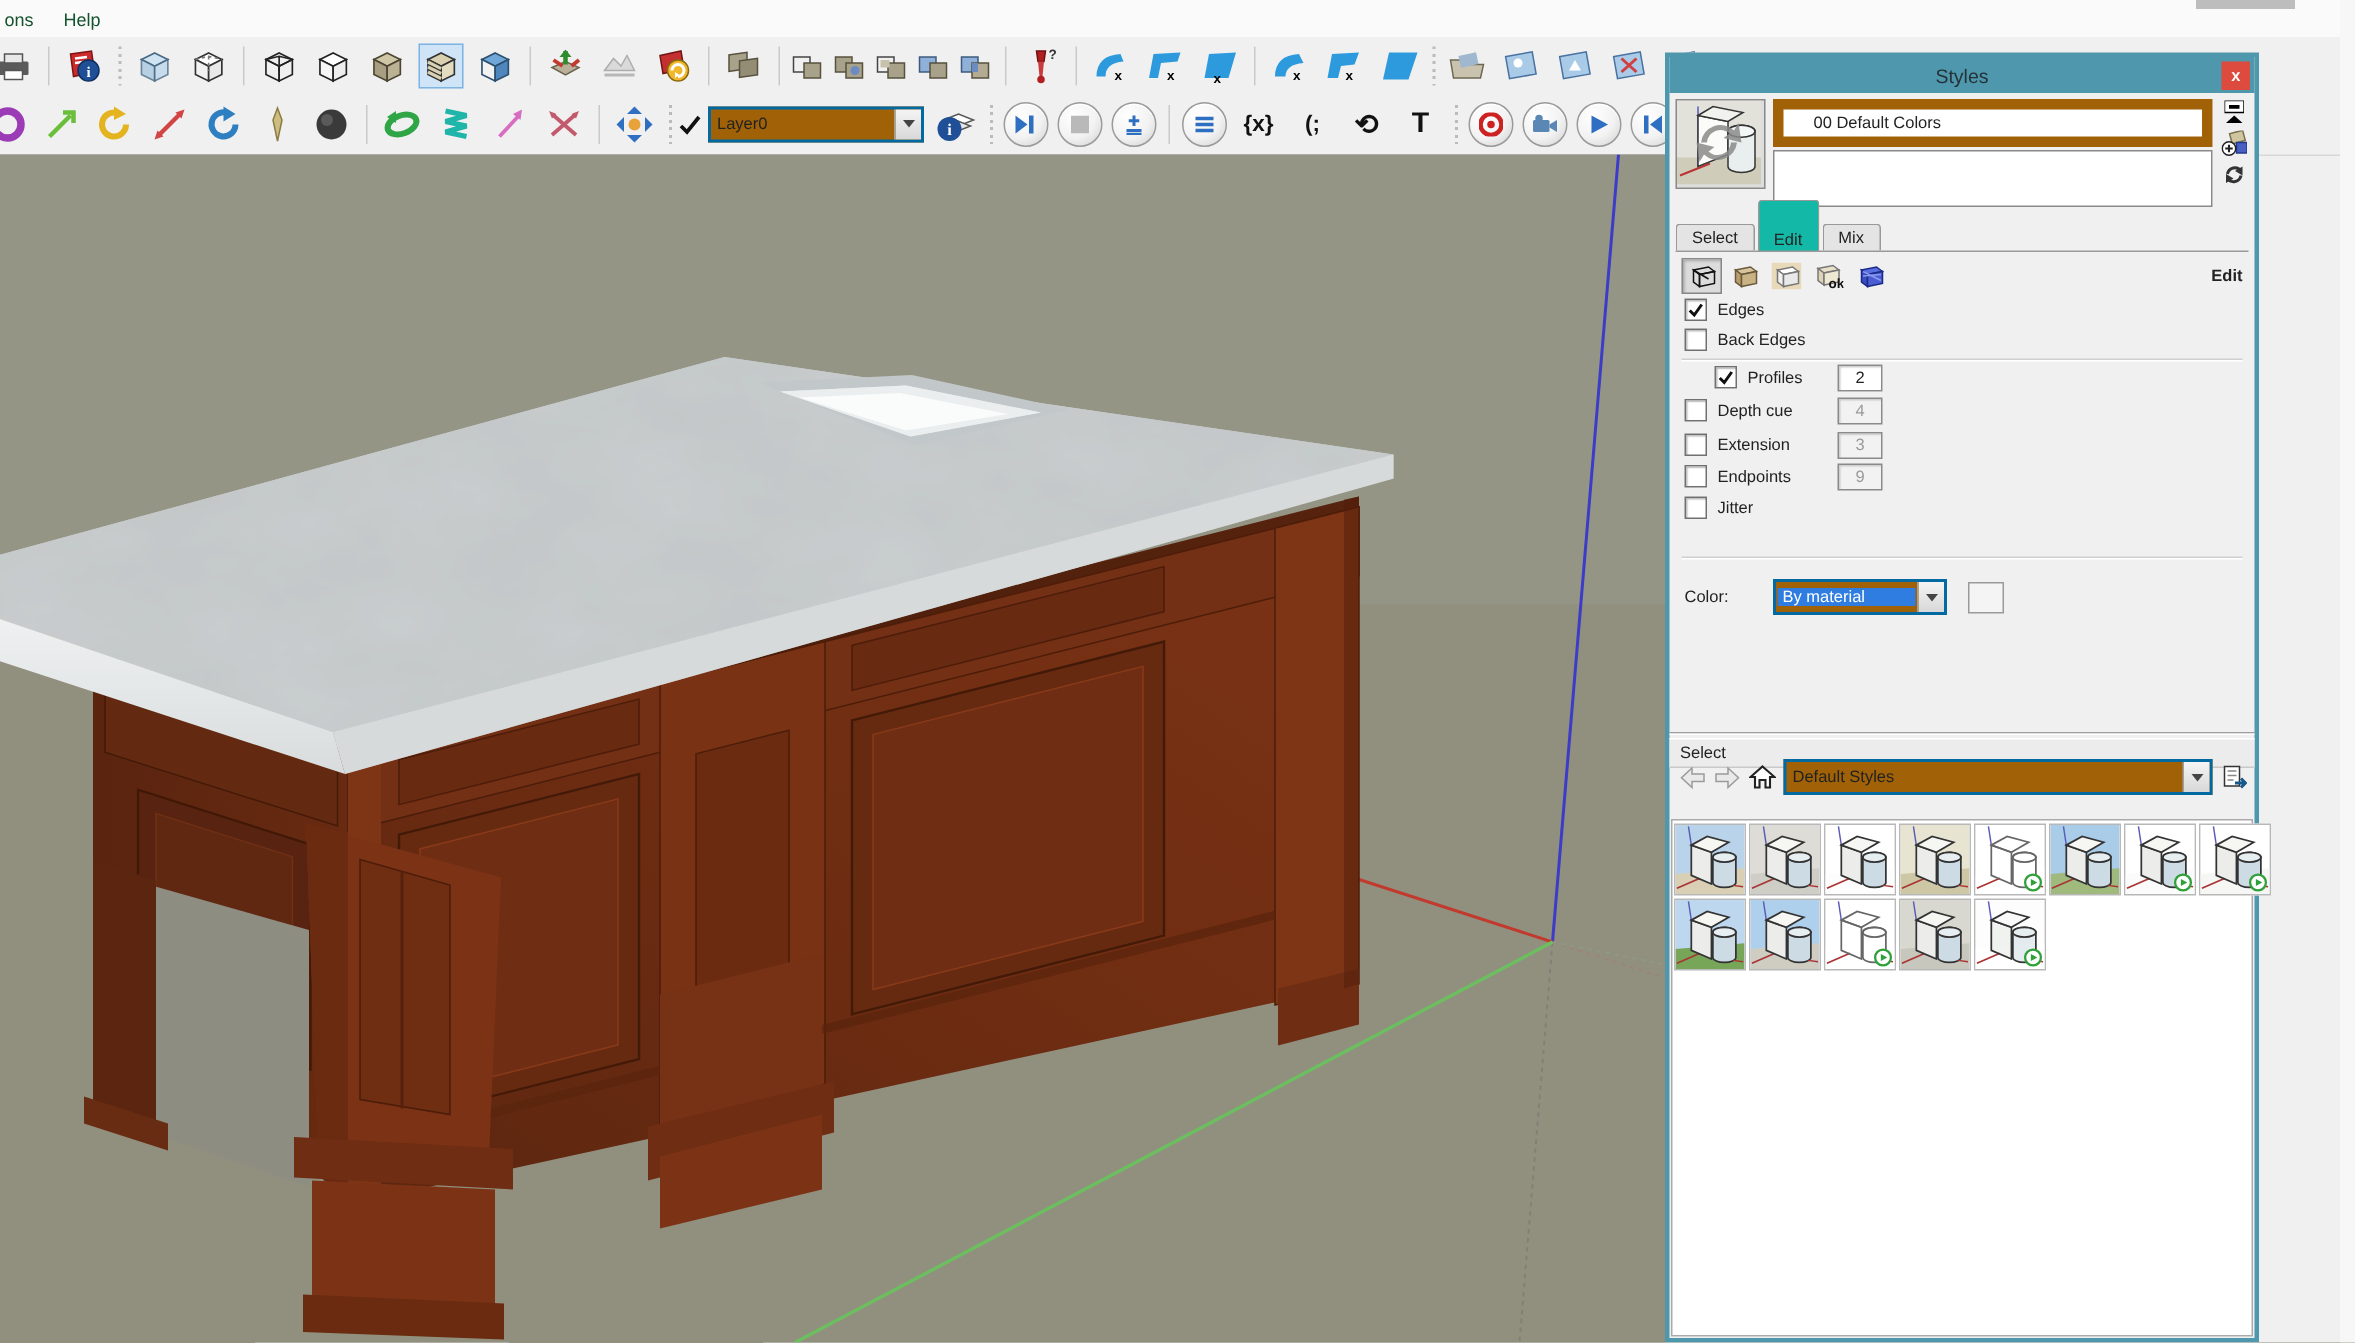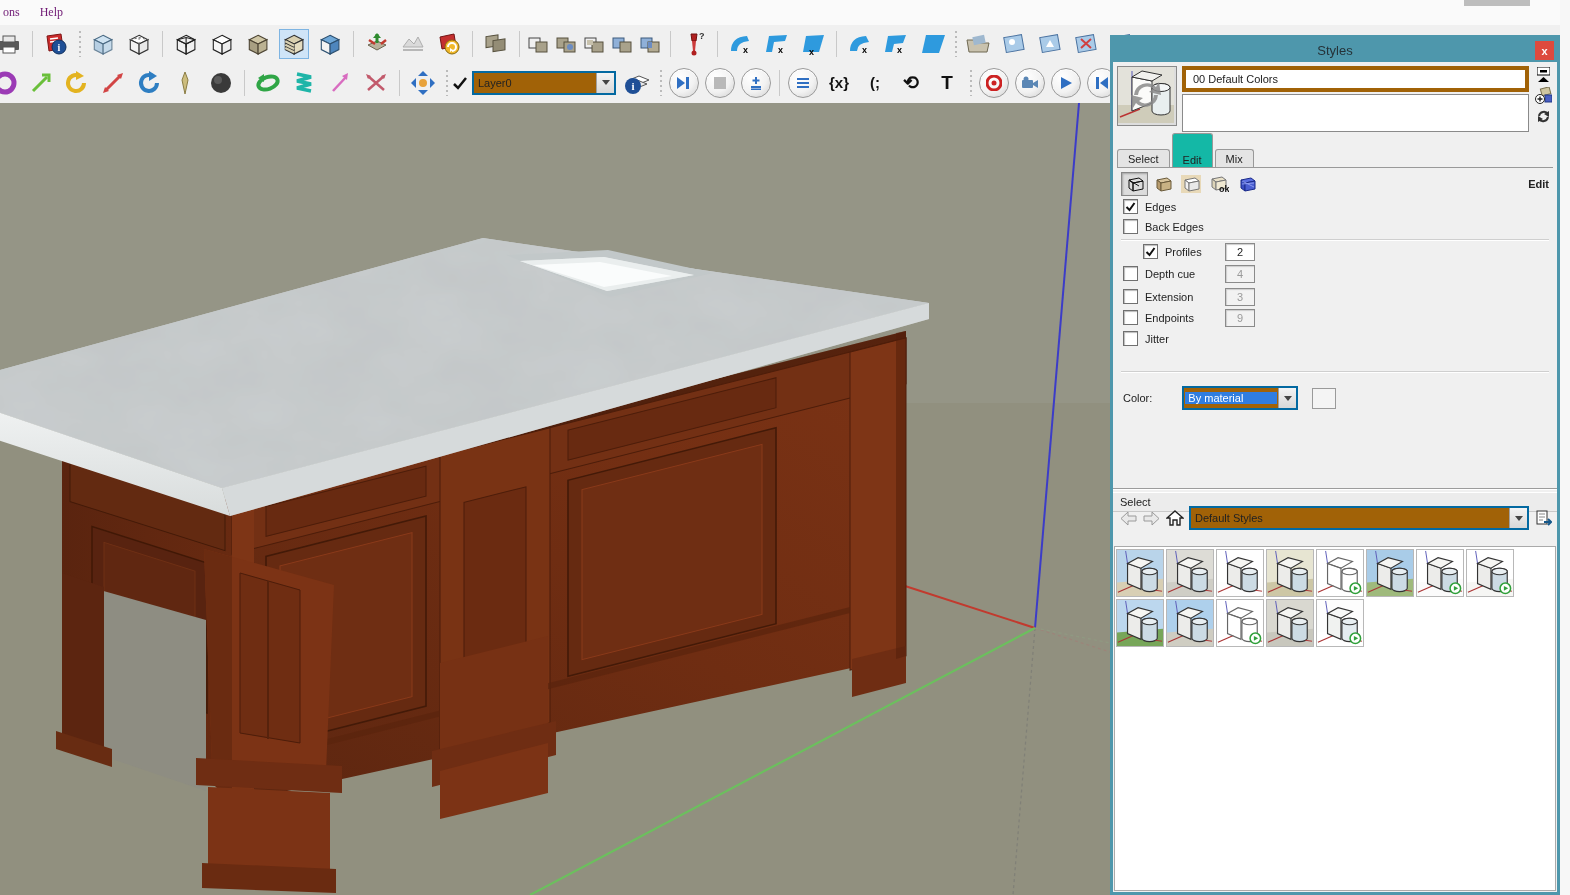--- a/index.html
+++ b/index.html
@@ -1,20 +1,20 @@
 <!DOCTYPE html>
 <html style="--teal: #4e97ac; --hl-blue: #2f7de0; --viewport-bg: #91907f; --marble-base: #c6cacb; --axis-red: #c23a2e; --axis-green: #6cbf5e; --axis-blue: #3c3cc8;"><head>
 <meta charset="utf-8">
 <style>
   html,body{margin:0;padding:0;}
   body{width:1570px;height:895px;position:relative;overflow:hidden;
        font-family:"Liberation Sans",sans-serif;background:#f0f0f0;font-size:11px;color:#222;}
   
   .menubar{position:absolute;left:0;top:0;width:1570px;height:25px;background:#fafafa;border-bottom:1px solid #e6e6e6;display:flex;align-items:center;}
-  .menu-item{padding:4px 10px;font-size:12px;color:#701a75;font-family:Liberation Serif, serif;}
+  .menu-item{padding:4px 10px;font-size:12px;color:#14532d;}
   .top-right-tab{position:absolute;right:40px;top:0;width:66px;height:6px;background:#bdbdbd;}
   
   .toolbar{position:absolute;left:0;background:#f0f0f0;display:flex;align-items:center;}
   .tb1{top:25px;height:37px;width:1570px;}
   .tb2{top:62px;height:41px;width:1570px;border-bottom:1px solid #d8d8d8;}
   .sep{width:1px;height:26px;background:#c9c9c9;margin:0 5px;flex:0 0 auto;}
   .dsep{width:3px;height:26px;margin:0 4px;flex:0 0 auto;
         background:repeating-linear-gradient(#bbb 0 2px,transparent 2px 5px);background-size:2px 100%;background-repeat:no-repeat;background-position:center;}
   .ic{width:28px;height:28px;margin:0 3px;display:flex;align-items:center;justify-content:center;flex:0 0 auto;border:1px solid transparent;}
   .ic.sm{width:24px;height:24px;margin:0 1px;}
@@ -25,31 +25,31 @@
             background:radial-gradient(circle at 35% 30%,#ffffff 0%,#f2f2f2 55%,#cfcfcf 100%);
             border:1px solid #9a9a9a;display:flex;align-items:center;justify-content:center;box-shadow:inset 0 1px 1px #fff;}
   .combo{height:20px;background:#a16207;border:2px solid #0369a1;display:flex;align-items:center;position:relative;}
   .combo .txt{padding:0 4px;flex:1;white-space:nowrap;overflow:hidden;}
   .combo .arrowbox{width:17px;height:100%;background:linear-gradient(#f4f4f4,#d8d8d8);border-left:1px solid #a0a0a0;display:flex;align-items:center;justify-content:center;}
   .caret{width:0;height:0;border-left:4px solid transparent;border-right:4px solid transparent;border-top:5px solid #444;}
   .layercombo{width:140px;margin-left:4px;}
   
   .viewport{position:absolute;left:0;top:103px;width:1110px;height:792px;background:linear-gradient(#9a988d,#8d8c81);}
   
-  .panel{position:absolute;left:1110px;top:35px;width:450px;height:860px;box-sizing:border-box;
+  .panel{position:absolute;left:1110px;top:35px;width:396px;height:860px;box-sizing:border-box;
          border:3px solid var(--teal);background:#f0f0f0;z-index:5;}
   .right-strip{position:absolute;left:1560px;top:0;width:10px;height:895px;background:#f7f7f7;}
   .titlebar{height:24px;background:var(--teal);display:flex;align-items:center;justify-content:center;position:relative;}
   .titlebar .t{font-size:13px;color:#253238;}
   .closebtn{position:absolute;right:3px;top:3px;width:19px;height:19px;background:#dd4a3e;color:#fff;
             display:flex;align-items:center;justify-content:center;font-size:11px;font-weight:bold;}
   .hdr{position:absolute;left:4px;top:28px;right:4px;display:flex;}
   .preview{width:58px;height:58px;border:1px solid #8a8a8a;background:#ddd;flex:0 0 auto;}
   .hdr-fields{flex:1;margin-left:5px;display:flex;flex-direction:column;}
-  .field{background:#fff;border:4px solid #a16207;height:18px;line-height:18px;padding:0 7px;font-size:11px;}
+  .field{background:#fff;border:7px solid #a16207;height:18px;line-height:18px;padding:0 20px;font-size:11px;}
   .descbox{background:#fff;border:1px solid #8a8a8a;flex:1;margin-top:2px;min-height:36px;}
   .hdr-btns{width:20px;margin-left:4px;display:flex;flex-direction:column;align-items:center;}
   .mini-btn{width:17px;height:17px;margin-bottom:4px;display:flex;align-items:center;justify-content:center;background:#f0f0f0;}
   
   .tabs{position:absolute;left:4px;top:108px;display:flex;align-items:flex-end;height:21px;}
   .tab{padding:3px 10px 2px;border:1px solid #999;border-bottom:none;background:#e4e4e4;margin-right:2px;border-radius:3px 3px 0 0;font-size:11px;}
   .tab.active{background:#14b8a6;position:relative;top:1px;padding-top:20px;font-weight:normal;}
   .tabline{position:absolute;left:4px;right:4px;top:129px;border-top:1px solid #999;}
   
   .edgeicons{position:absolute;left:8px;top:134px;right:8px;display:flex;align-items:center;}

